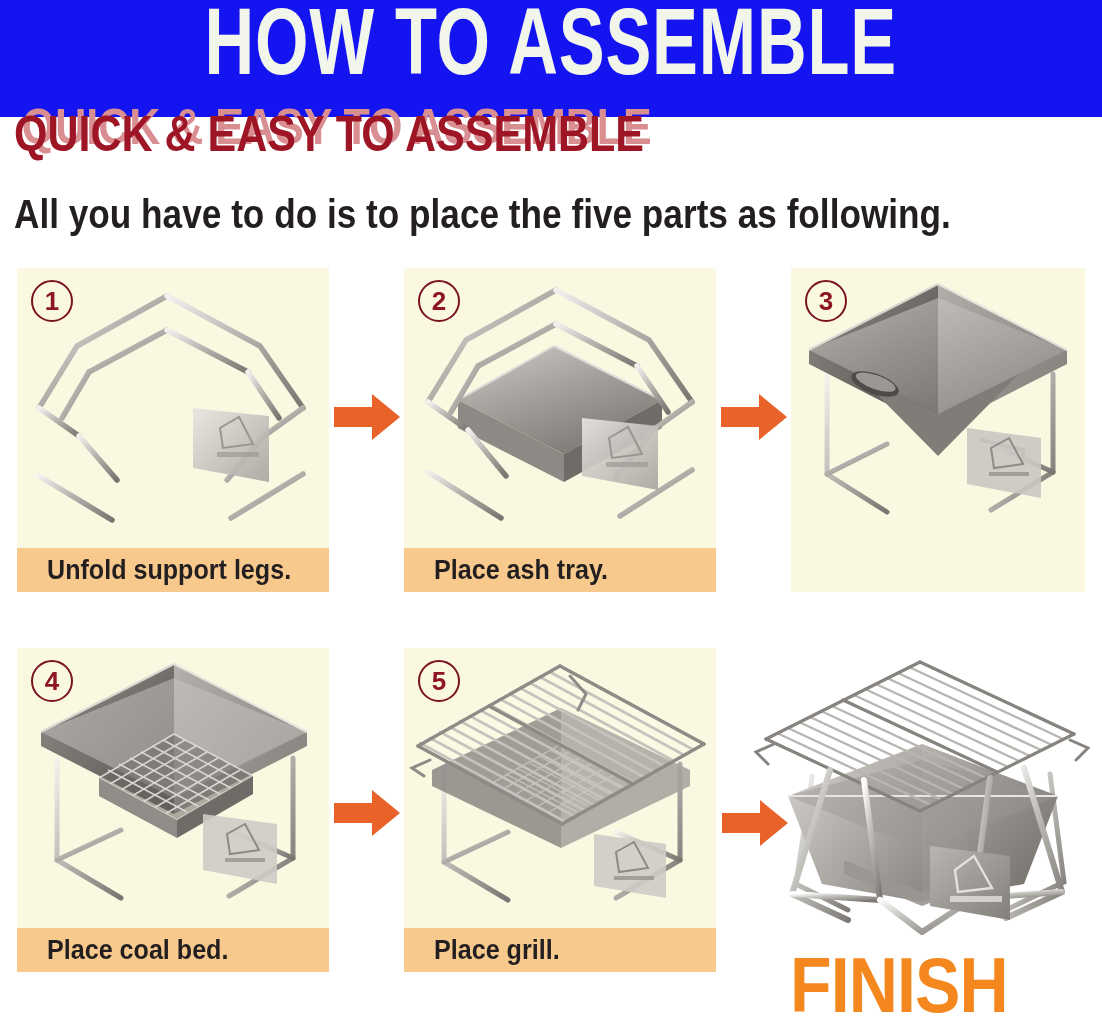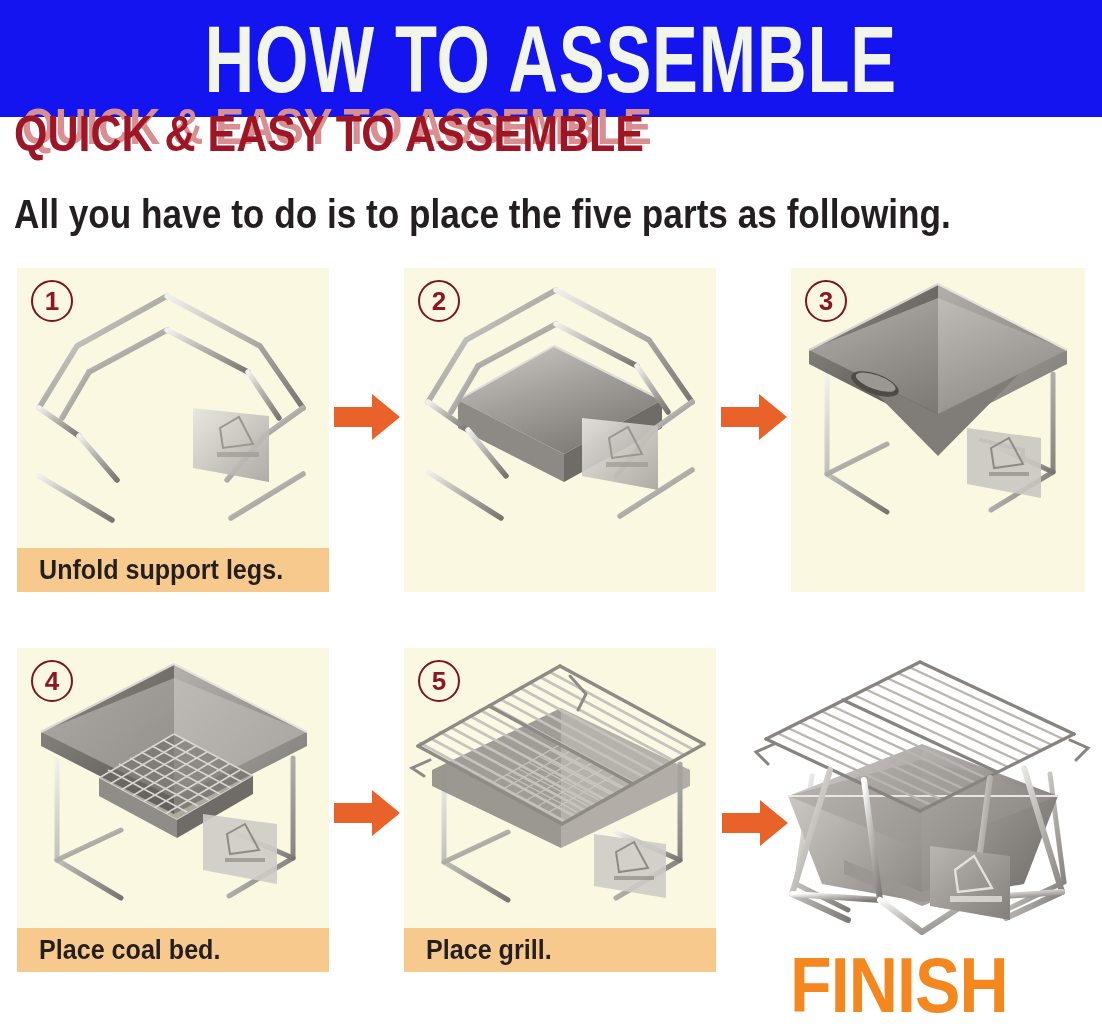--- a/index.html
+++ b/index.html
@@ -17,21 +17,20 @@
     background: #ffffff;
   }
 
   
   .banner {
     position: absolute;
     left: 0; top: 0;
     width: 1102px; height: 117px;
     background: #1414f0;
     display: flex;
-    align-items: center;
     justify-content: center;
   }
   .banner-title {
     color: #f2f5ea;
     font-size: 86px;
     font-weight: bold;
     letter-spacing: 1px;
     line-height: 1;
     transform: scaleX(0.80) scaleY(1.10);
     transform-origin: center center;
@@ -109,21 +108,21 @@
     line-height: 1;
   }
   .caption {
     position: absolute;
     left: 0; bottom: 0;
     width: 100%;
     height: 44px;
     background: #f7c98c;
     display: flex;
     align-items: center;
-    padding-left: 22px;
+    padding-left: 30px;
   }
   .caption-text {
     font-size: 27px;
     font-weight: bold;
     color: #231f20;
     white-space: nowrap;
     transform: scaleX(0.93);
     transform-origin: left center;
   }
 
@@ -268,20 +267,23 @@
           <path d="M24 204 L97 250"></path>
           <path d="M288 202 L216 248"></path>
         </g>
         <g>
           <path d="M178 150 L254 158 L254 222 L178 208 Z" fill="url(#plate2)" opacity="0.92"></path>
           <path d="M205 170 L224 159 L238 186 L208 190 Z" fill="none" stroke="#9a9792" stroke-width="2"></path>
           <rect x="202" y="194" width="42" height="5" fill="#9a9792" opacity="0.65"></rect>
         </g>
       </svg>
       <div class="badge">2</div>
+      <div class="caption">
+        <span class="caption-text">Place ash tray.</span>
+      </div>
     </div>
 
     <svg class="arrow" style="left:721px; top:392px; width:66px; height:50px;" viewBox="0 0 66 50">
       <path d="M0 15 L38 15 L38 2 L66 25 L38 48 L38 35 L0 35 Z" fill="#e8622a"></path>
     </svg>
 
     <div class="panel" style="left:791px; top:268px; width:294px; height:324px;">
       <svg class="art" viewBox="0 0 294 280">
         <defs>
           <linearGradient id="rod3" x1="0" y1="0" x2="1" y2="1">

